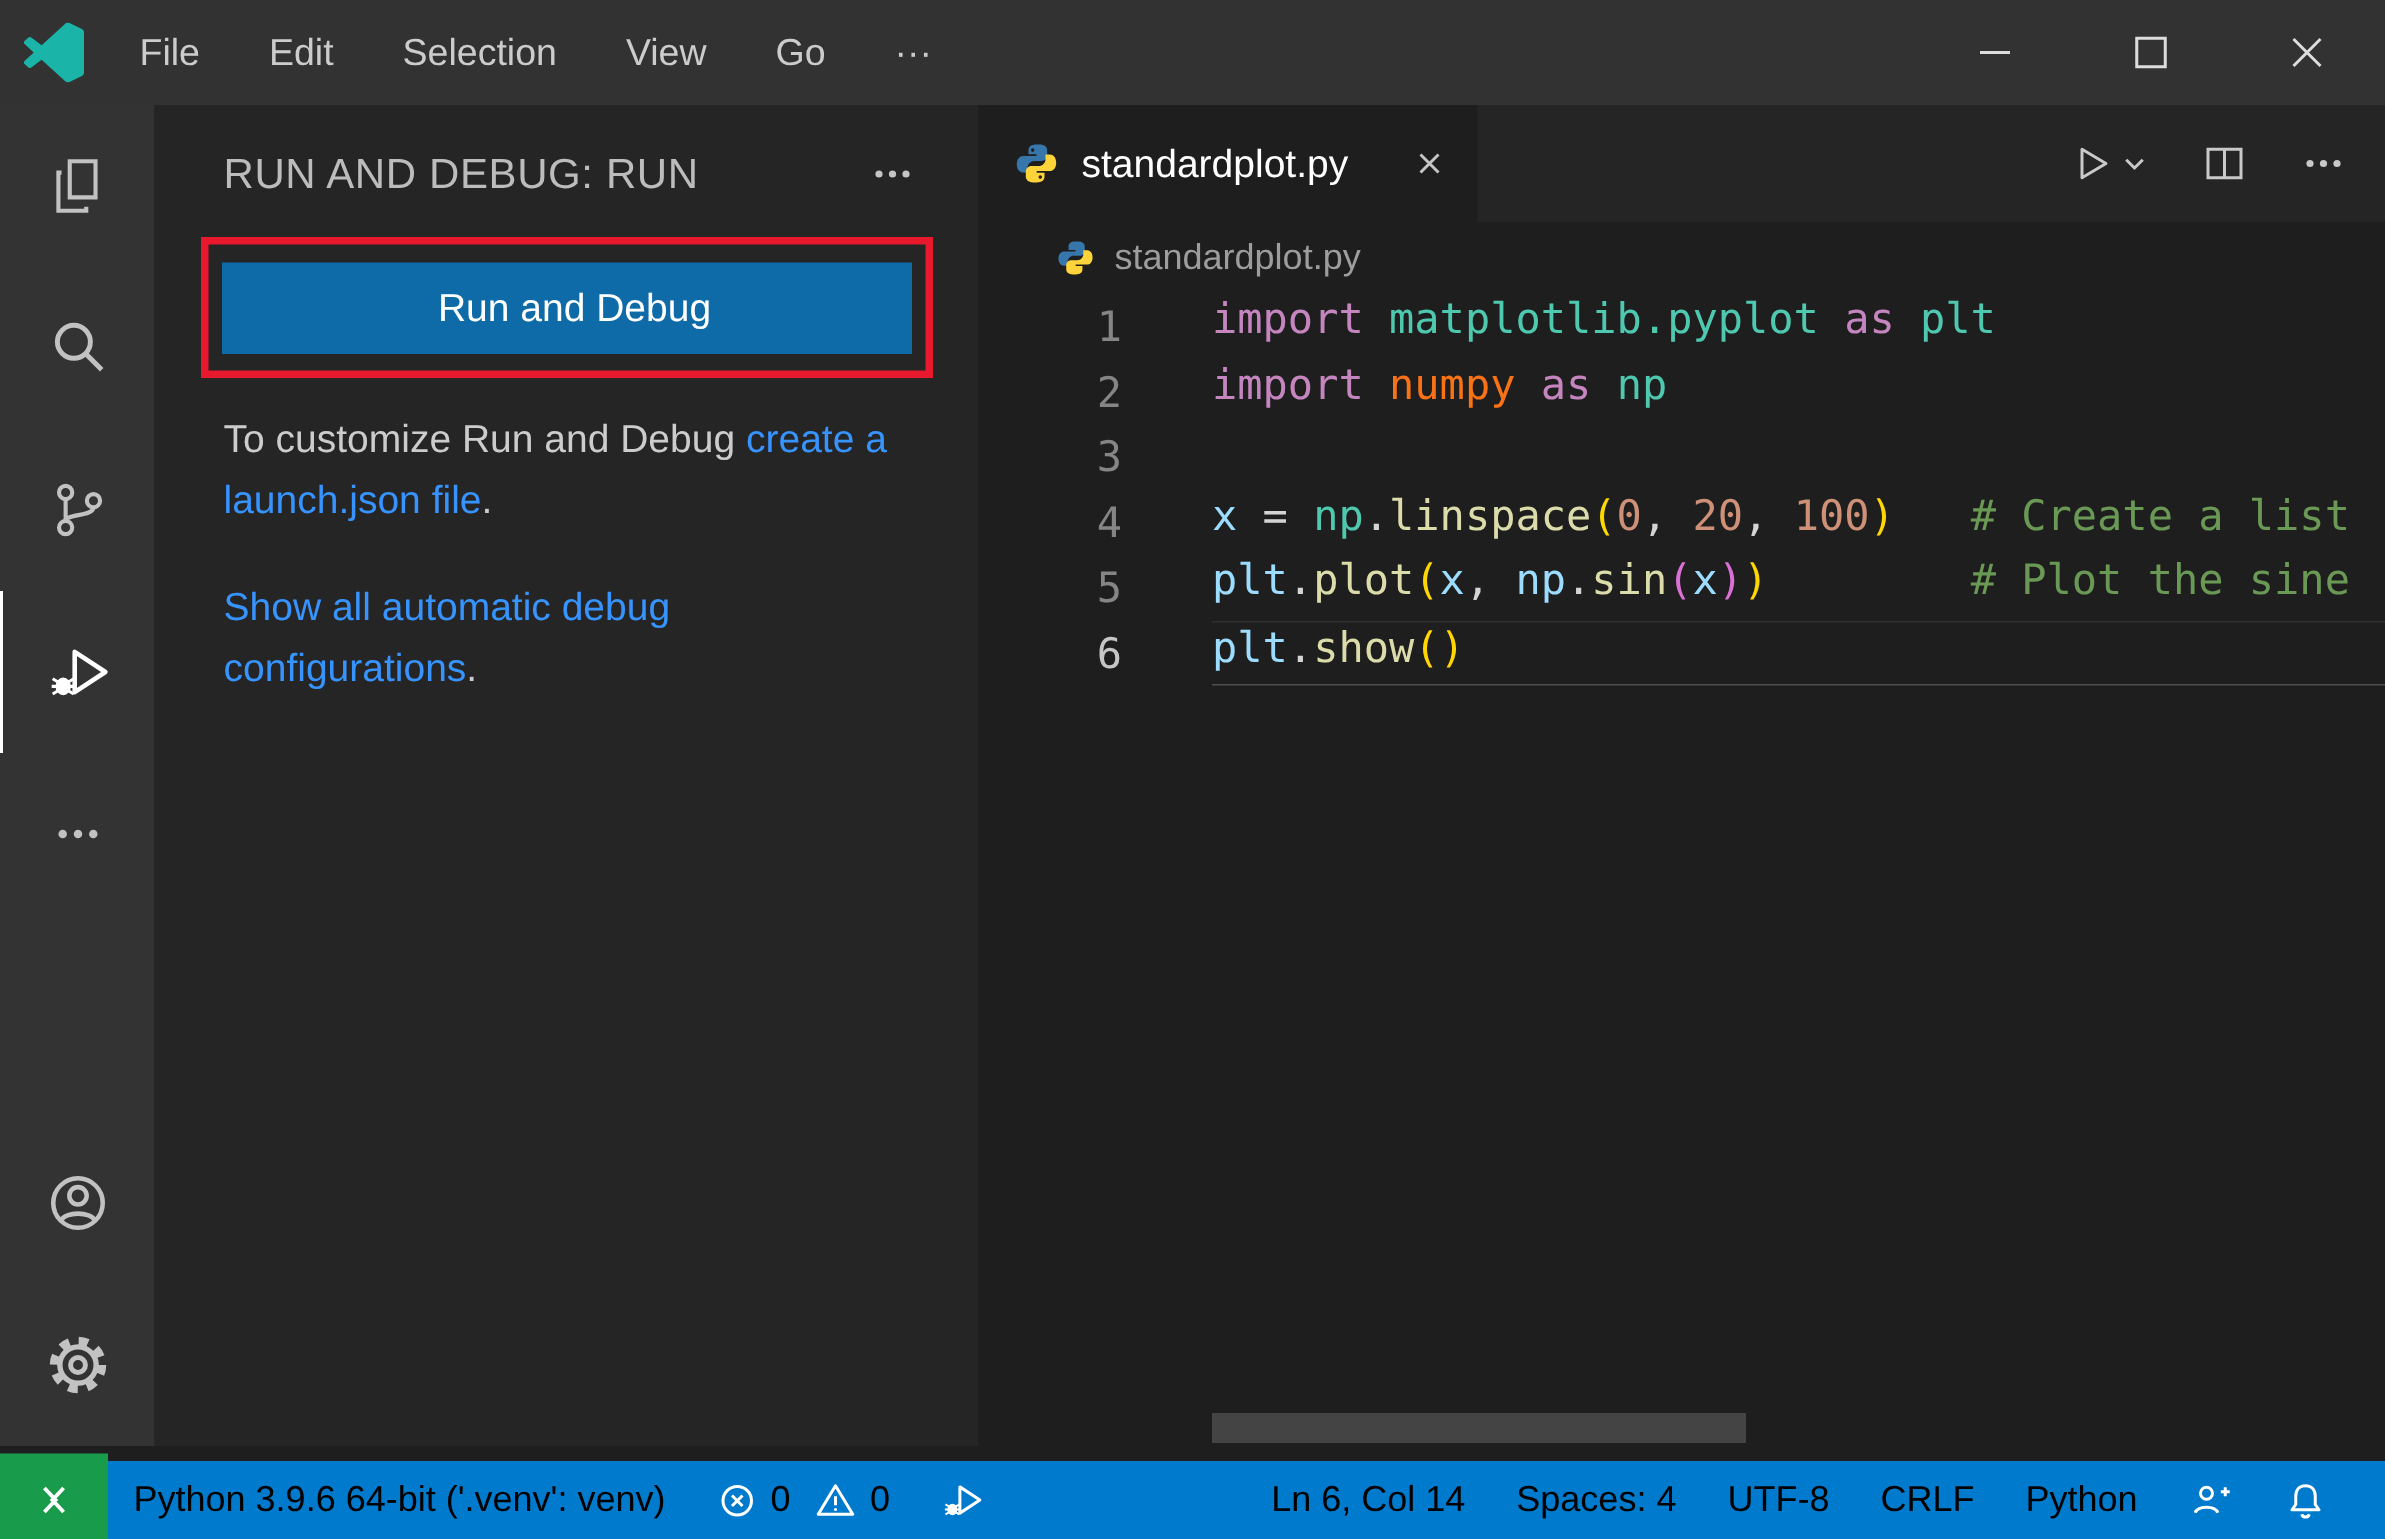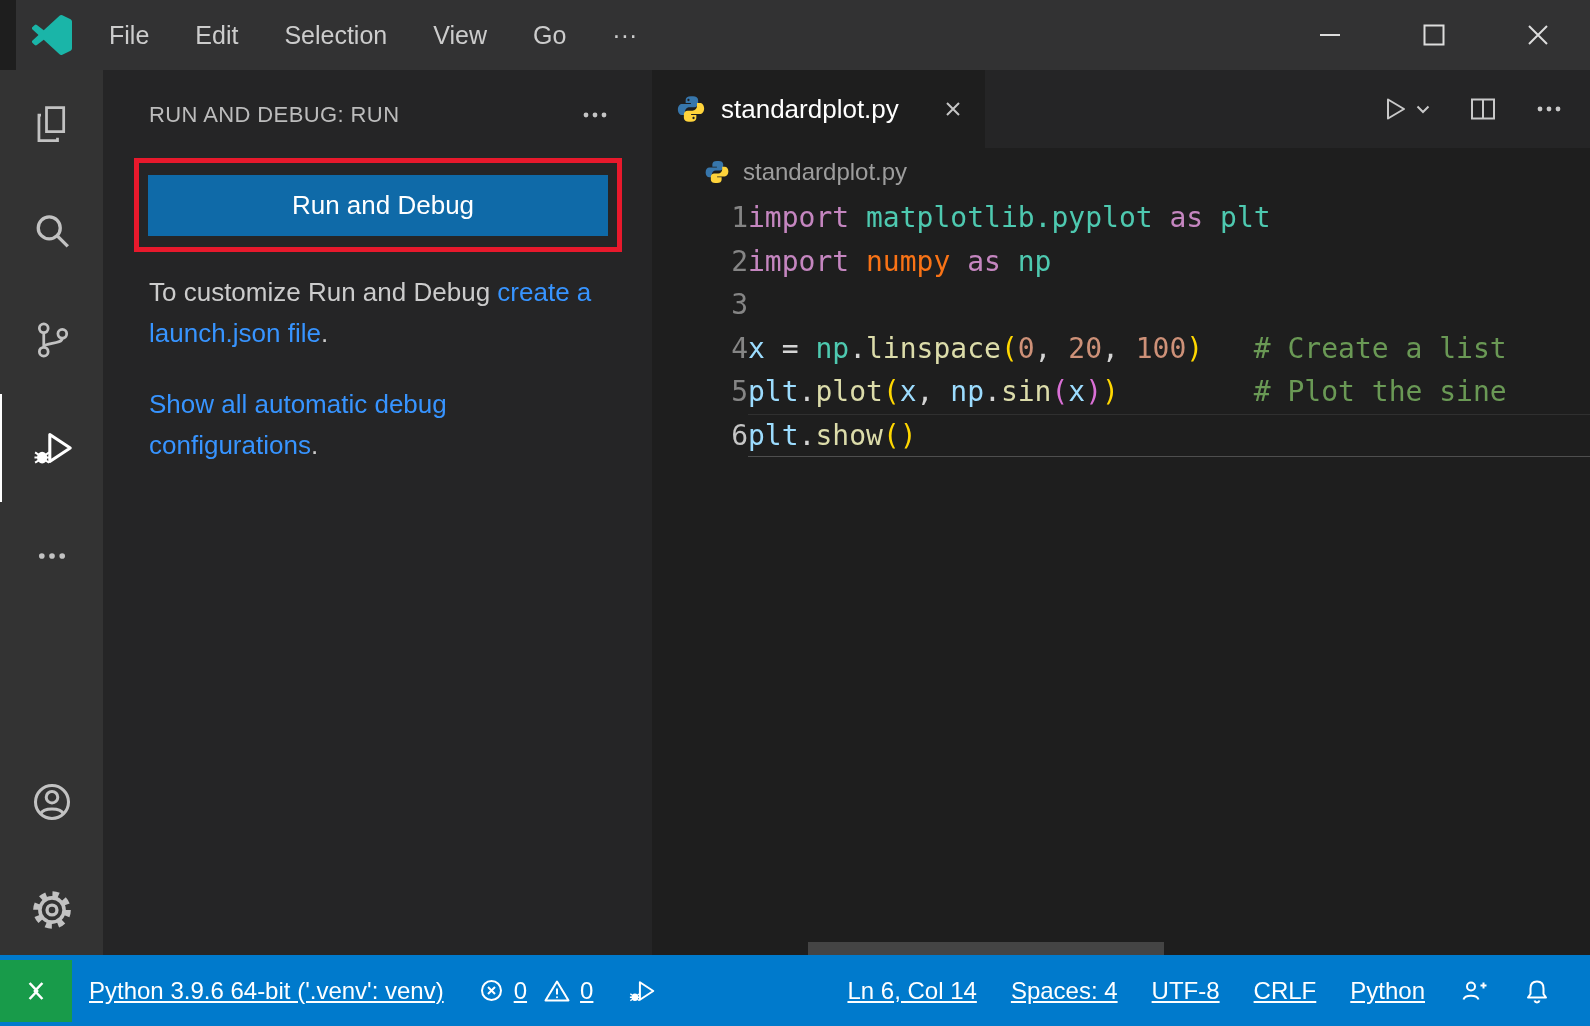--- a/index.html
+++ b/index.html
@@ -4,39 +4,39 @@
 <style>
   * { margin:0; padding:0; box-sizing:border-box; }
   html,body { width:1590px; height:1026px; overflow:hidden; background:#1e1e1e;
     font-family:"Liberation Sans", sans-serif; }
   body { position:relative; color:#cccccc; }
   svg { display:block; }
   .icon { display:flex; align-items:center; justify-content:center; }
 
   
   .titlebar { position:absolute; left:0; top:0; right:0; height:70px; background:#323233;
-    display:flex; align-items:center; z-index:5;margin-left:16px; }
+    display:flex; align-items:center; z-index:5; }
   .logo { width:40px; height:40px; margin:0 14px 0 16px; }
   .menus { display:flex; align-items:center; }
   .menu-item { padding:0 23px; font-size:25px; color:#cccccc; cursor:default; }
   .window-title { position:absolute; left:697px; font-size:25px; color:#cccccc; white-space:nowrap; }
   .win-controls { margin-left:auto; display:flex; height:70px; }
   .win-btn { width:104px; display:flex; align-items:center; justify-content:center; color:#dddddd; }
 
   
   .activitybar { position:absolute; left:0; top:70px; width:103px; bottom:62px; background:#333333;
     display:flex; flex-direction:column; }
   .ab-item { height:108px; display:flex; align-items:center; justify-content:center; color:#c2c2c2; }
   .ab-item.active { color:#ffffff; border-left:2px solid #ffffff; }
   .ab-grow { flex:1; }
 
   
   .sidebar { position:absolute; left:103px; top:70px; width:549px; bottom:62px; background:#252526; }
   .sb-header { display:flex; align-items:center; justify-content:space-between; padding:30px 42px 0 46px; }
-  .sb-title { font-size:22px; color:#bcbcbc; letter-spacing:0.4px; }
+  .sb-title { font-size:28px; color:#bcbcbc; letter-spacing:0.4px; }
   .sb-more { color:#c5c5c5; }
   .annotation { position:absolute; left:31px; top:88px; width:488px; height:94px;
     border:5px solid var(--annotation,#e8192c); }
   .run-btn { position:absolute; left:9px; top:12px; width:460px; height:61px;
     background:var(--run_button,#0f6aa8); color:#ffffff; font-size:26px; border:none;
     font-family:inherit; display:flex; align-items:center; justify-content:center; cursor:pointer;padding-left:10px; }
   .sb-text { position:absolute; left:46px; width:446px; font-size:26px; line-height:41px; color:#cccccc; }
   .sb-p1 { top:202px; }
   .sb-p2 { top:314px; }
   .link { color:var(--link,#3794ff); text-decoration:none; cursor:pointer; }
@@ -47,29 +47,29 @@
   .tab { width:333px; background:#1e1e1e; display:flex; align-items:center; gap:15px;
     padding:0 20px 0 24px; color:#ffffff; font-size:26px; }
   .tab-close { margin-left:auto; color:#c5c5c5; }
   .tab-actions { margin-left:auto; display:flex; align-items:center; gap:36px; padding-right:26px; color:#c9c9c9; }
   .run-group { display:flex; align-items:center; gap:5px; }
   .breadcrumb { height:48px; display:flex; align-items:center; gap:13px; padding-left:52px;
     color:#9d9d9d; font-size:24px; background:#1e1e1e; }
   .code { font-family:"DejaVu Sans Mono","Liberation Mono",monospace; font-size:28px; }
   .code-row { display:flex; height:43.5px; align-items:center; }
   .line-num { width:96px; text-align:right; color:#858585; flex:none; }
-  .code-text { white-space:pre; flex:1; height:100%; display:flex; align-items:center; }
+  .code-text { margin-left:60px; white-space:pre; flex:1; height:100%; display:flex; align-items:flex-start; }
   .code-row.current .line-num { color:#c6c6c6; }
   .code-row.current .code-text { border-top:1px solid #303030; border-bottom:1px solid #4e4e4e; }
   .hscroll { position:absolute; left:156px; bottom:2px; width:356px; height:20px;
     background:rgba(121,121,121,0.42); }
 
   
-  .statusbar { position:absolute; left:0; right:0; bottom:0; height:71px;
-    background:var(--status_bar,#007acc); display:flex; align-items:center; color:#ffffff; font-size:24px;text-decoration:underline; }
+  .statusbar { position:absolute; left:0; right:0; bottom:0; height:52px;
+    background:var(--status_bar,#007acc); display:flex; align-items:center; color:#000000; font-size:24px; }
   .remote { width:72px; height:62px; background:var(--remote,#189b4a);
     display:flex; align-items:center; justify-content:center; }
   .st-item { display:flex; align-items:center; gap:9px; padding:0 17px; height:62px; white-space:nowrap; }
   .sbar-right { margin-left:auto; display:flex; align-items:center; padding-right:22px; }
 </style>
 </head>
 <body>
 
 <div class="titlebar">
   <div class="logo icon">

